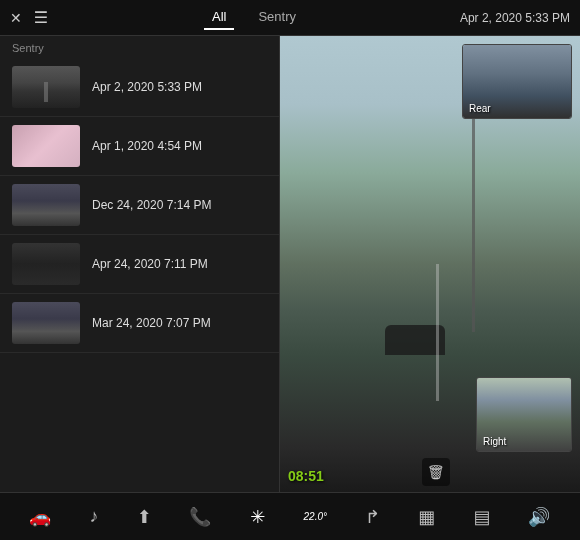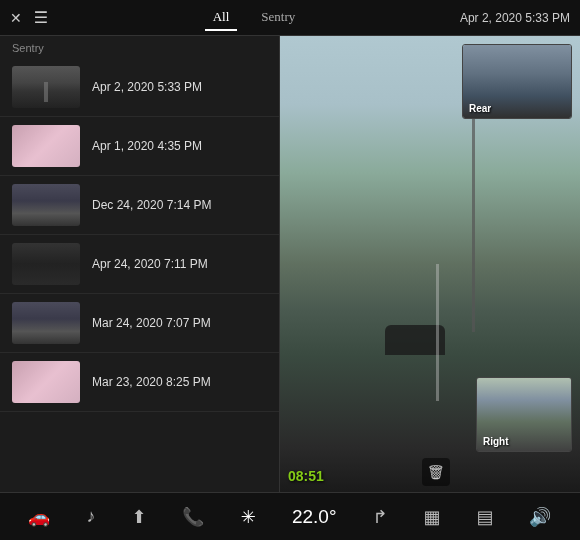--- a/index.html
+++ b/index.html
@@ -31,21 +31,20 @@
       display: flex;
       gap: 16px;
       flex: 1;
       justify-content: center;
     }
     .tab {
       font-size: 13px;
       color: #aaa;
       cursor: pointer;
       padding: 4px 8px;
-      font-family: Liberation Serif, serif;
     }
     .tab.active {
       color: #fff;
       border-bottom: 2px solid #fff;
     }
     .top-bar-time {
       font-size: 12px;
       color: #ccc;
       margin-left: auto;
     }
@@ -182,21 +181,20 @@
       opacity: 0.7;
     }
 
     
     .camera-overlay {
       position: absolute;
       background: #000;
       border: 1px solid #444;
       border-radius: 3px;
       overflow: hidden;
-      font-weight: bold;
     }
     .camera-overlay.rear {
       top: 8px;
       right: 8px;
       width: 110px;
       height: 75px;
     }
     .camera-overlay.right-cam {
       bottom: 40px;
       right: 8px;
@@ -270,22 +268,23 @@
       color: #fff;
     }
     .temp-display {
       display: flex;
       align-items: center;
       gap: 2px;
       font-size: 13px;
       color: #bbb;
     }
     .temp-value {
-      font-size: 19px;
-      color: #fff;
+      font-size: 10px;
+      color: #fff;
+      font-style: italic;
     }
   </style>
 </head>
 <body>
 
 <div class="top-bar">
   <div class="top-bar-left">
     <span style="font-size:14px;cursor:pointer;color:#ccc;">✕</span>
     <span style="font-size:16px;cursor:pointer;color:#ccc;">☰</span>
   </div>
@@ -305,21 +304,21 @@
       <div class="clip-item">
         <div class="clip-thumb road"></div>
         <div class="clip-meta">
           <div class="clip-date">Apr 2, 2020 5:33 PM</div>
         </div>
       </div>
 
       <div class="clip-item">
         <div class="clip-thumb pink"></div>
         <div class="clip-meta">
-          <div class="clip-date">Apr 1, 2020 4:35 PM</div>
+          <div class="clip-date">Apr 1, 2020 4:54 PM</div>
         </div>
       </div>
 
       <div class="clip-item">
         <div class="clip-thumb cars"></div>
         <div class="clip-meta">
           <div class="clip-date">Dec 24, 2020 7:14 PM</div>
         </div>
       </div>
 
@@ -330,26 +329,20 @@
         </div>
       </div>
 
       <div class="clip-item">
         <div class="clip-thumb cars"></div>
         <div class="clip-meta">
           <div class="clip-date">Mar 24, 2020 7:07 PM</div>
         </div>
       </div>
 
-      <div class="clip-item">
-        <div class="clip-thumb pink"></div>
-        <div class="clip-meta">
-          <div class="clip-date">Mar 23, 2020 8:25 PM</div>
-        </div>
-      </div>
 
     </div>
   </div>
 
   <div class="right-panel">
     <div class="main-video">
       <div class="main-video-bg">
         <div class="utility-pole"></div>
         <div class="car-silhouette"></div>
         <div class="road-line"></div>

